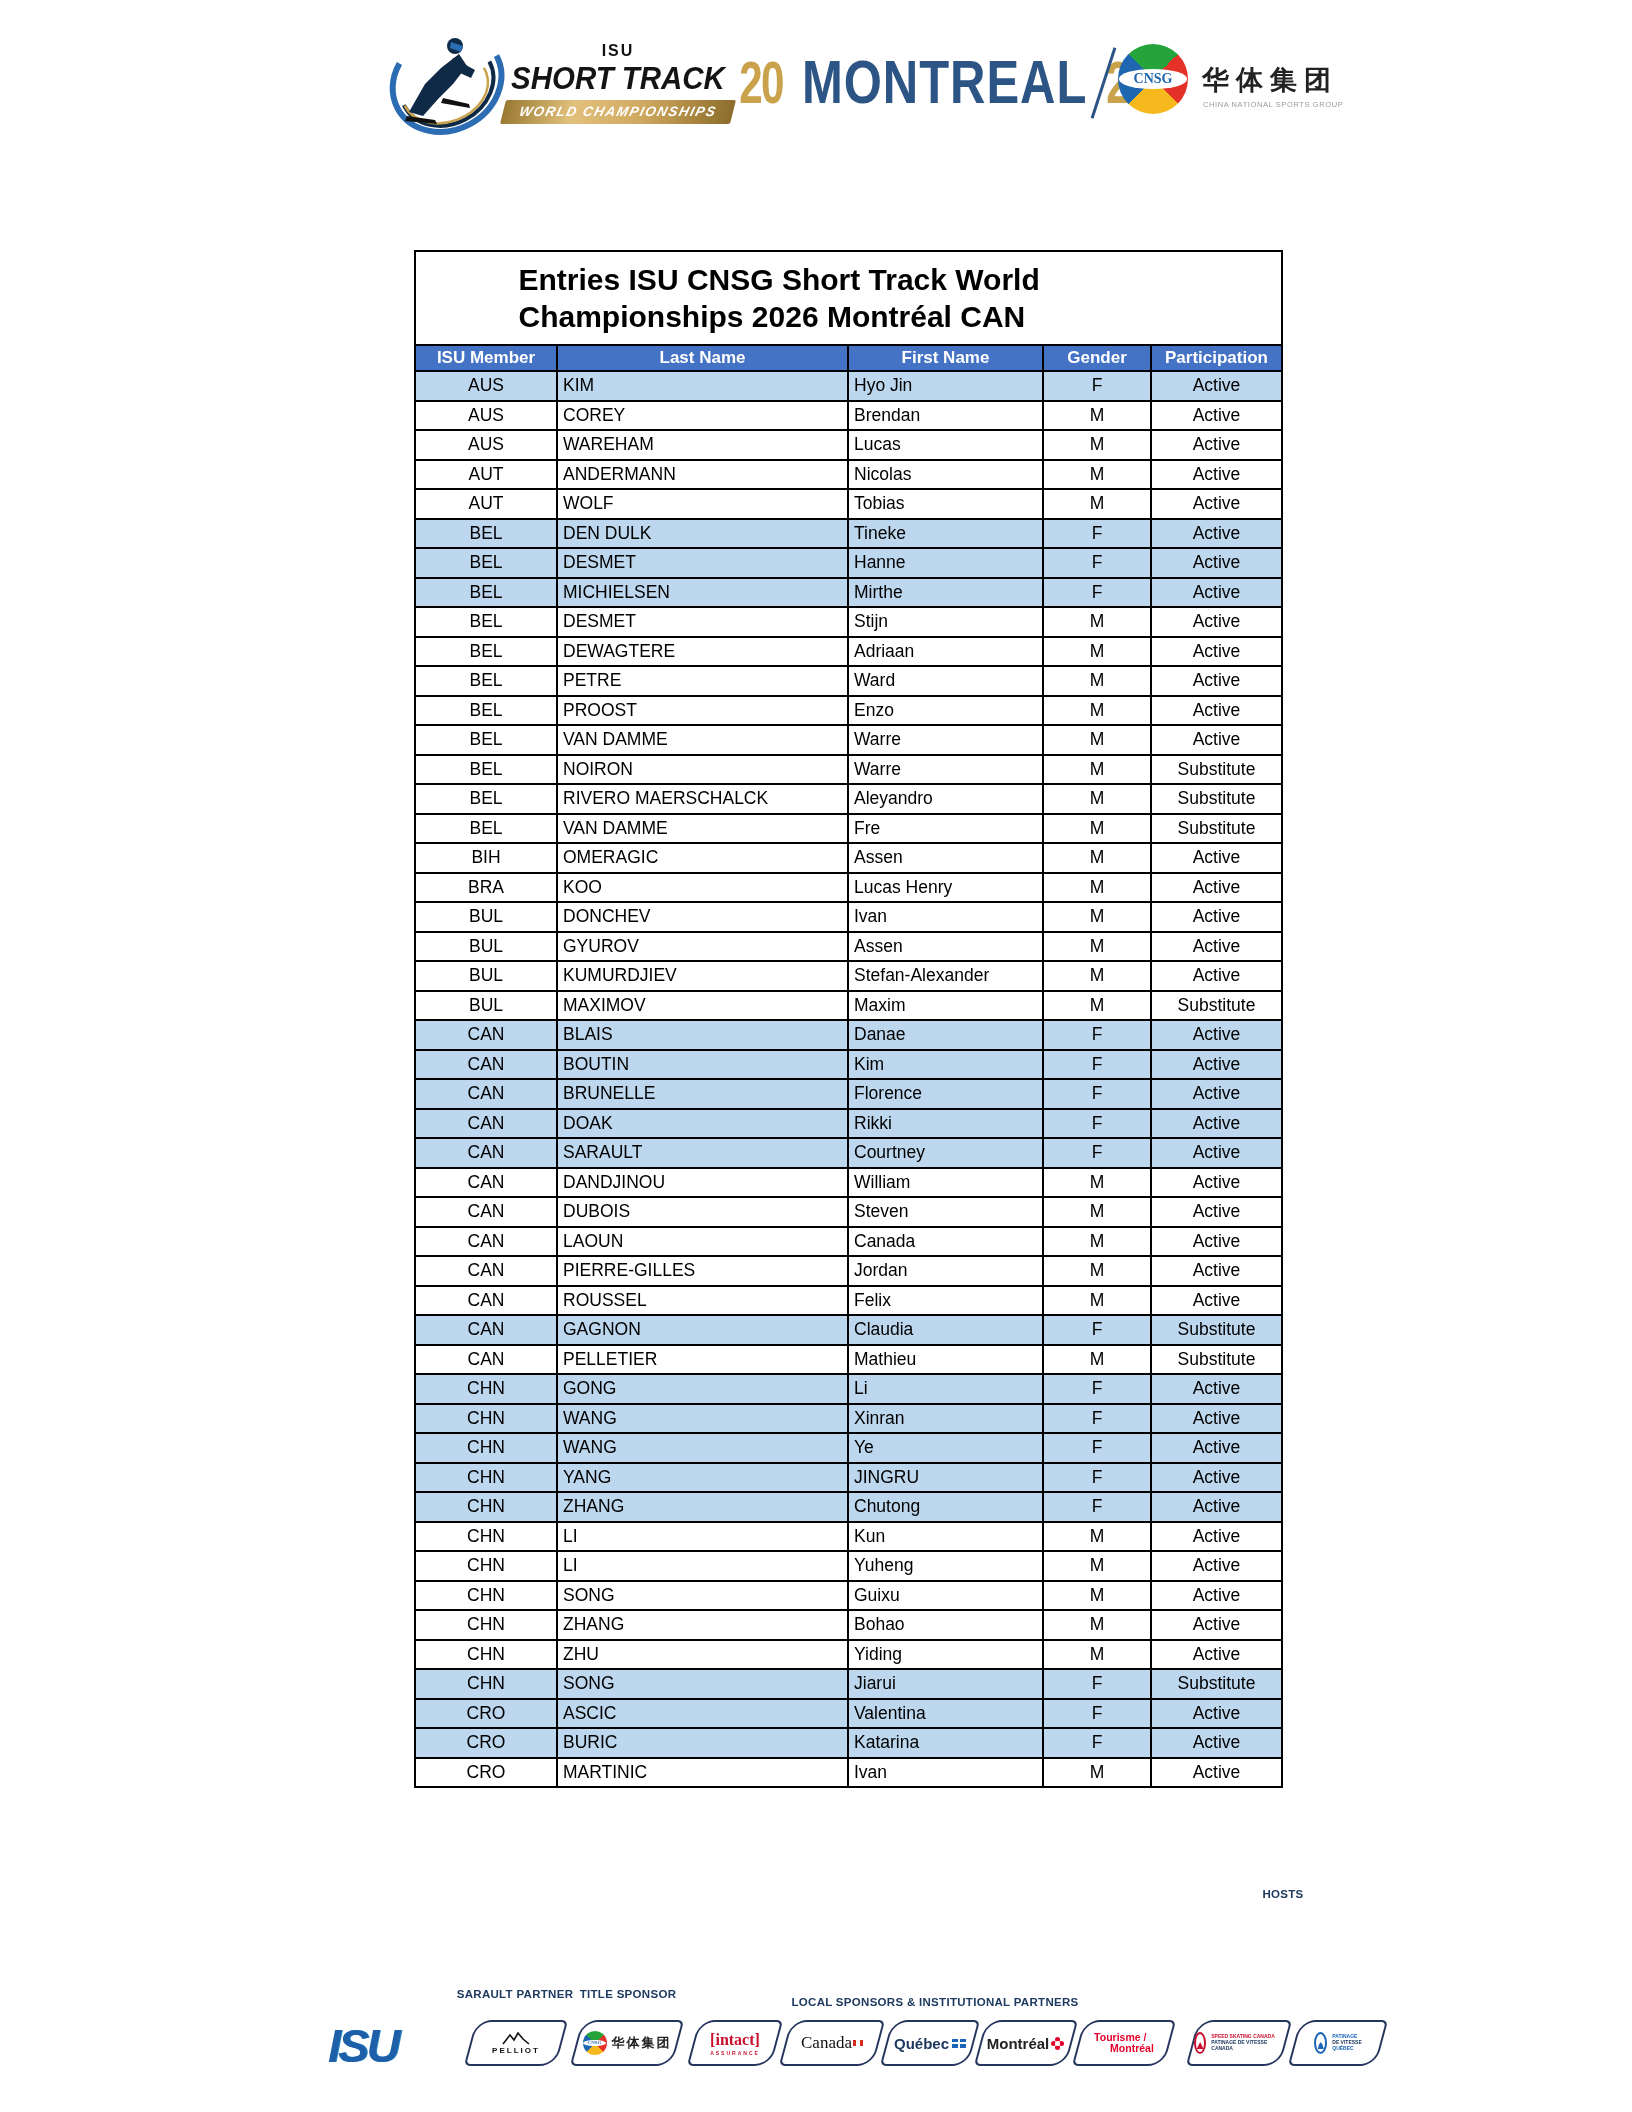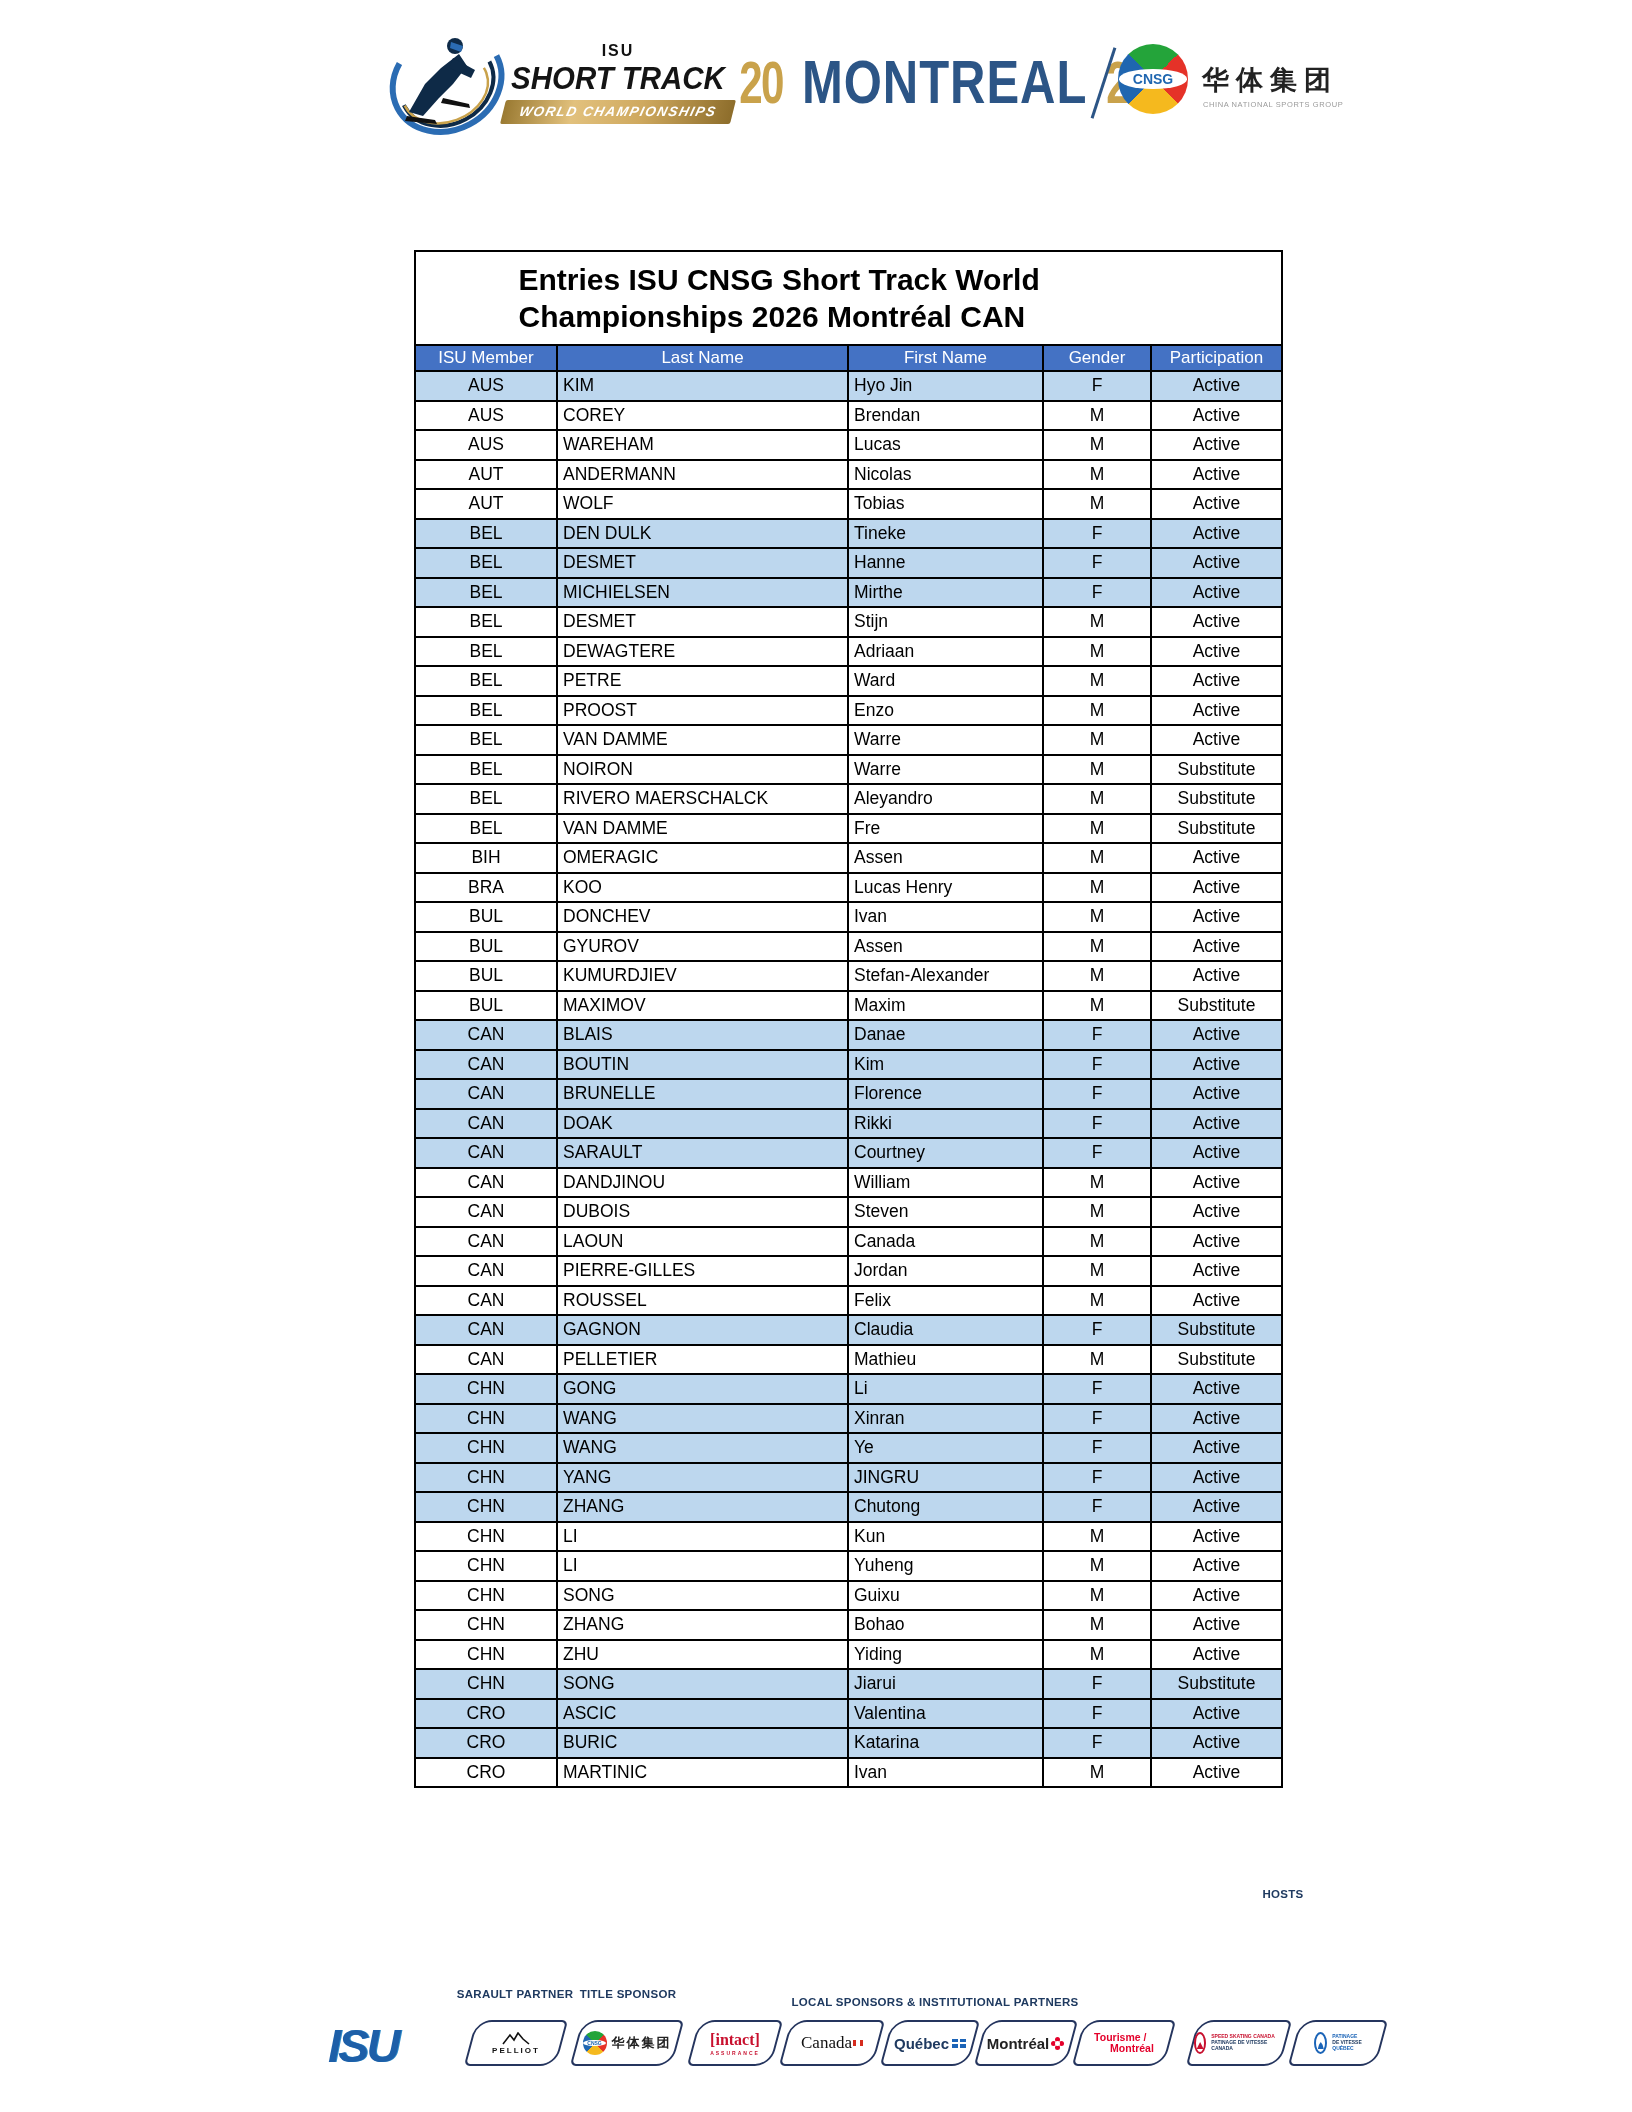--- a/index.html
+++ b/index.html
@@ -23,35 +23,35 @@
   .wm-year { font-size:54px; font-weight:700; color:#C9A24B; transform:scaleX(0.78) scaleY(1.1);
              transform-origin:center; letter-spacing:-2px; }
   .wm-city { font-size:50px; font-weight:800; color:#2C5586; letter-spacing:1px;
              transform:scaleY(1.22) scaleX(0.98); transform-origin:center; white-space:nowrap; }
   .hdr-slash { position:absolute; left:1102px; top:46px; width:3px; height:74px;
                background:#2C5586; transform:rotate(18deg); }
   .globe { position:absolute; border-radius:50%;
            background:conic-gradient(from -45deg,#24A43A 0 25%,#E53228 0 50%,#F5B91E 0 75%,#1F66B0 0 100%); }
   .globe-band { position:absolute; left:2%; right:2%; top:36%; height:28%; background:#fff;
                 border-radius:50%; display:flex; align-items:center; justify-content:center;
-                color:#1F66B0; font-weight:bold; }
+                color:#1F66B0; font-weight:bold;font-family:Liberation Serif, serif; }
   .globe-lg { left:1118px; top:44px; width:70px; height:70px; }
   .globe-lg .globe-band { font-size:14px; }
   .cnsg-cn { position:absolute; left:1202px; top:62px; font-size:27px; font-weight:600;
              color:#222; letter-spacing:7px; white-space:nowrap; }
   .cnsg-cap { position:absolute; left:1203px; top:100px; font-size:7.5px; color:#9a9a9a;
               letter-spacing:0.6px; white-space:nowrap; }
 
   
   .tbl-wrap { position:absolute; left:414px; top:250px; }
   table.entries { border-collapse:collapse; table-layout:fixed; width:867px; }
   table.entries td, table.entries th { border:2px solid #000; box-sizing:border-box; overflow:hidden; }
   .title-cell { height:94px; text-align:left; vertical-align:middle; }
   .title-cell div { width:660px; margin:0 auto; font-size:30px; font-weight:bold; line-height:37px; }
-  th.colhead { background:#4472C4; color:#fff; font-size:17px; font-weight:normal; height:26px; padding:0;margin-top:48px; }
+  th.colhead { background:#4472C4; color:#fff; font-size:17px; font-weight:bold; height:26px; padding:0;margin-top:48px; }
   tbody tr { height:29.5px; }
   tbody td { font-size:17.5px; padding:0; vertical-align:middle; background:#fff; }
   tbody tr.hl td { background:#BDD7EE; }
   td.c { text-align:center; }
   td.l { text-align:left; padding-left:5px; }
   col.w1{width:142px} col.w2{width:291px} col.w3{width:195px} col.w4{width:108px} col.w5{width:131px}
 
   
   .isu-wm { position:absolute; left:328px; top:2018px; font-size:47px; font-weight:900;
             font-style:italic; color:#1D5FA8; letter-spacing:-3px;

